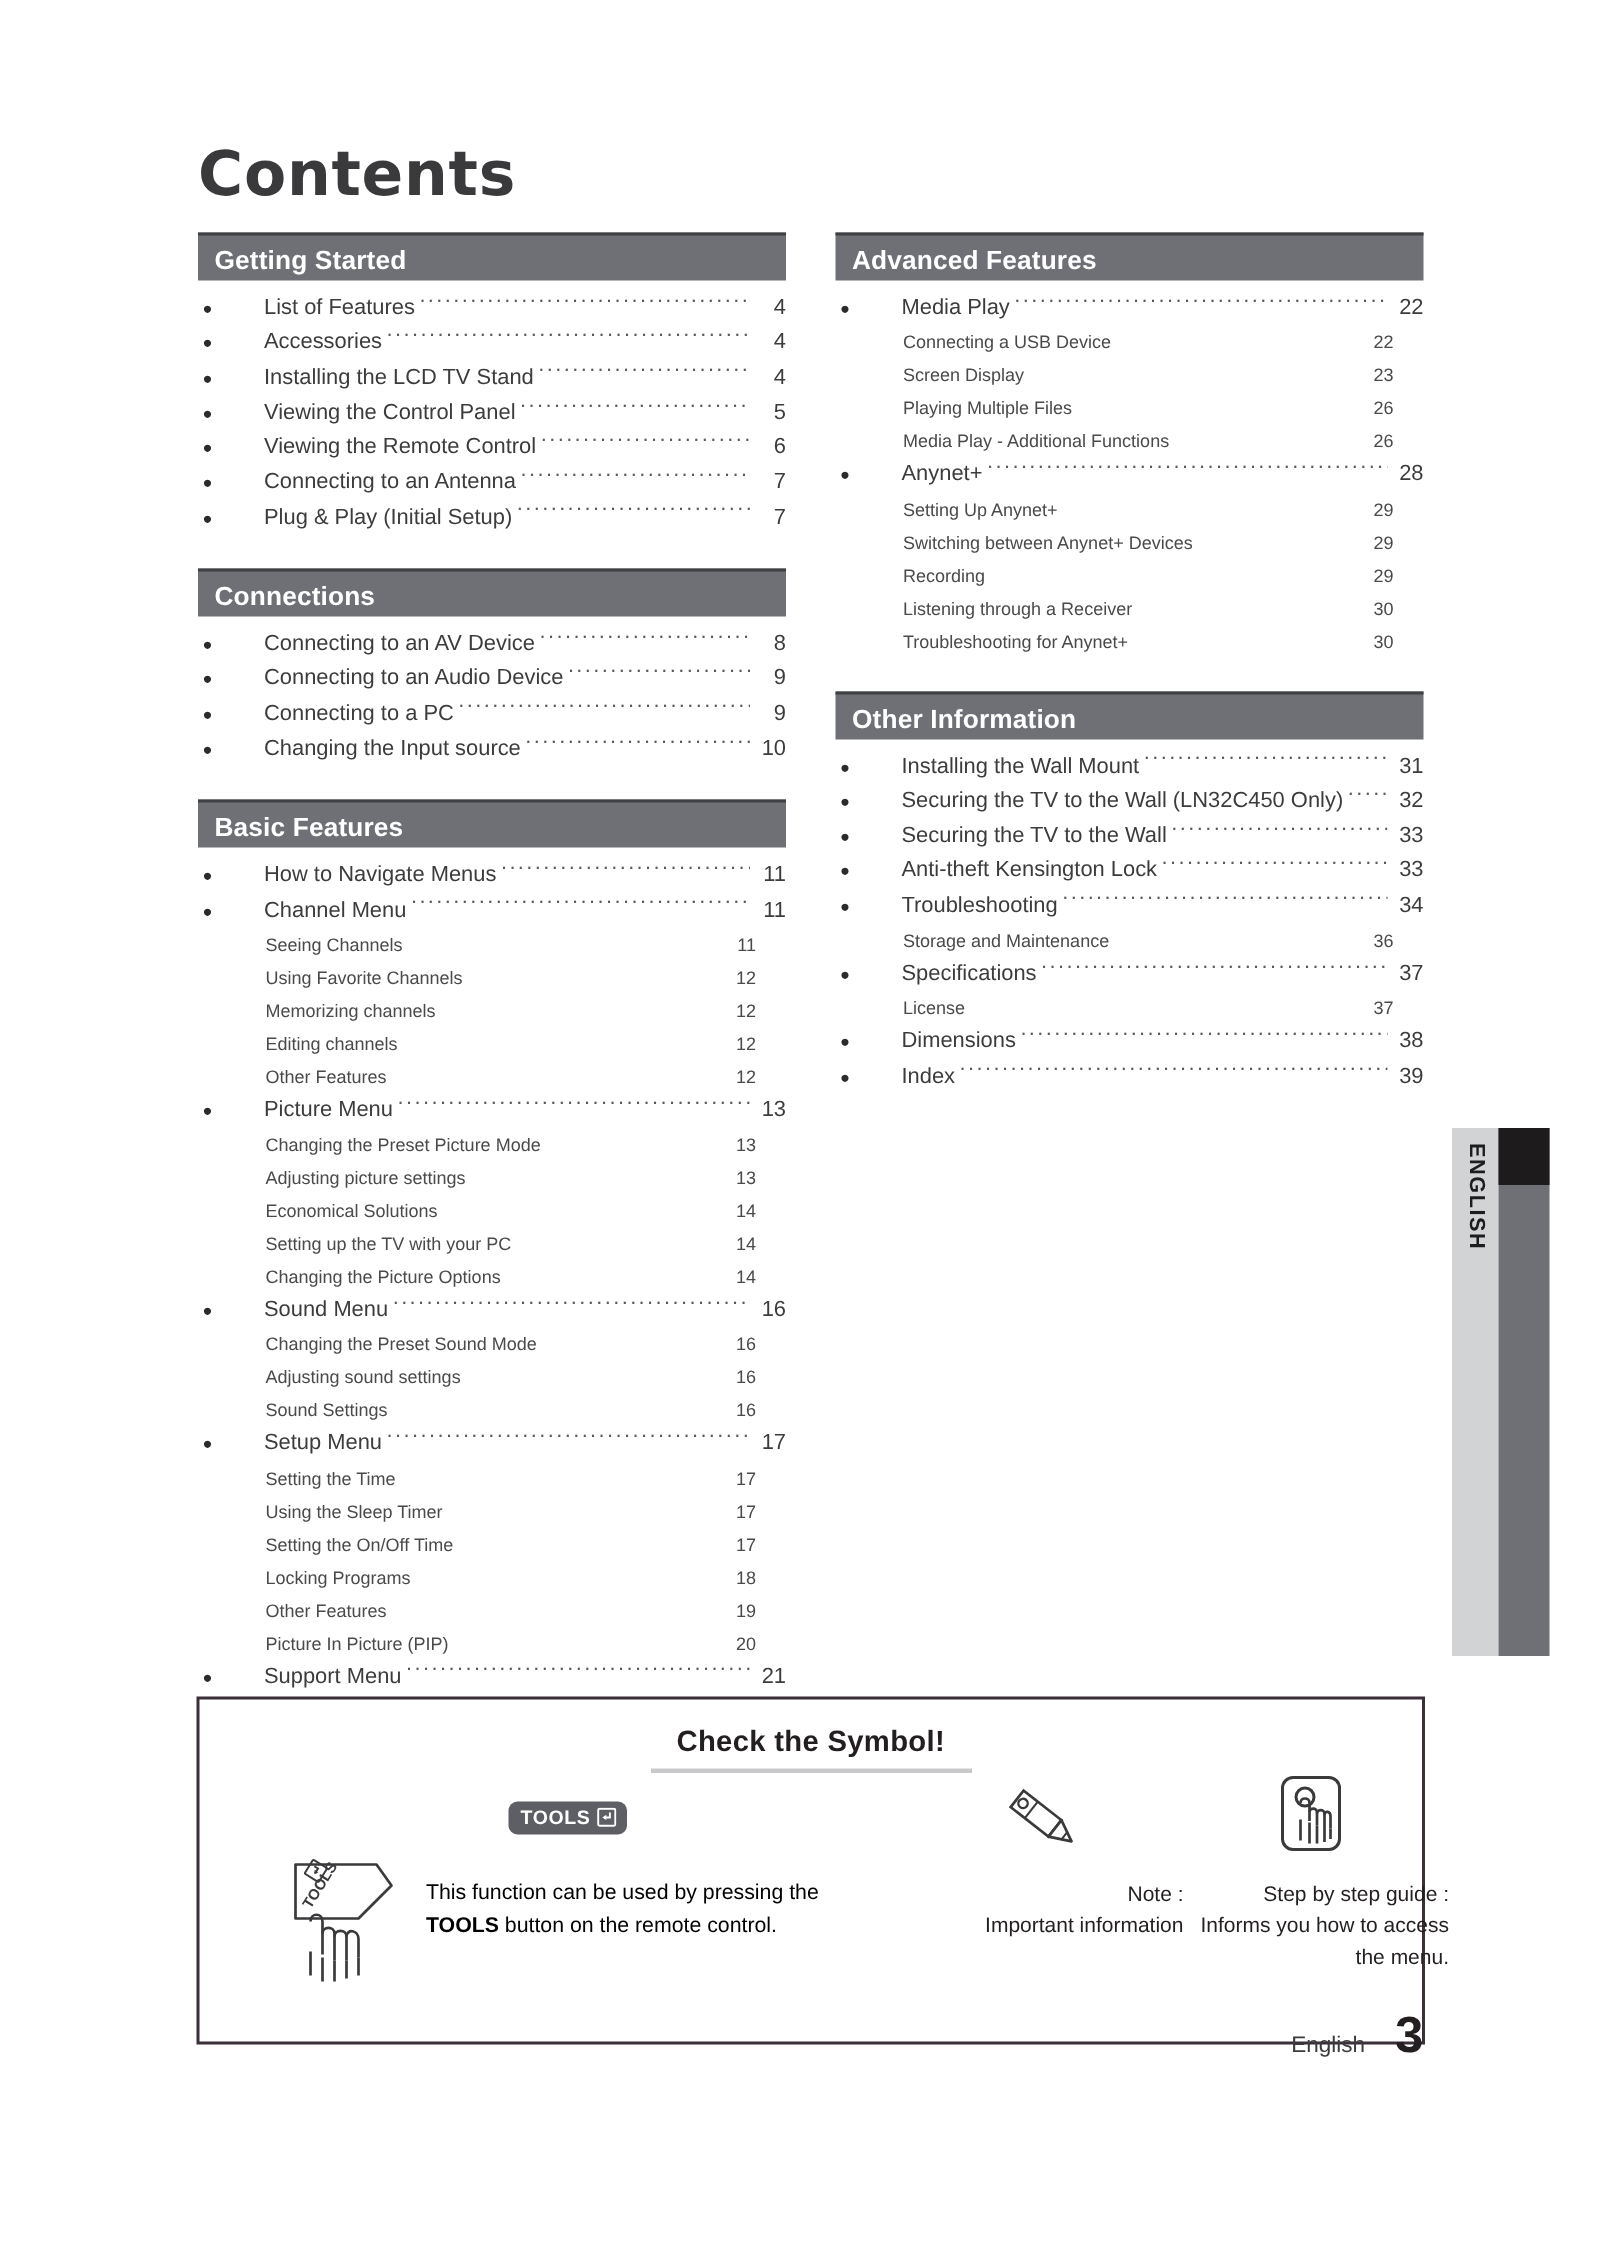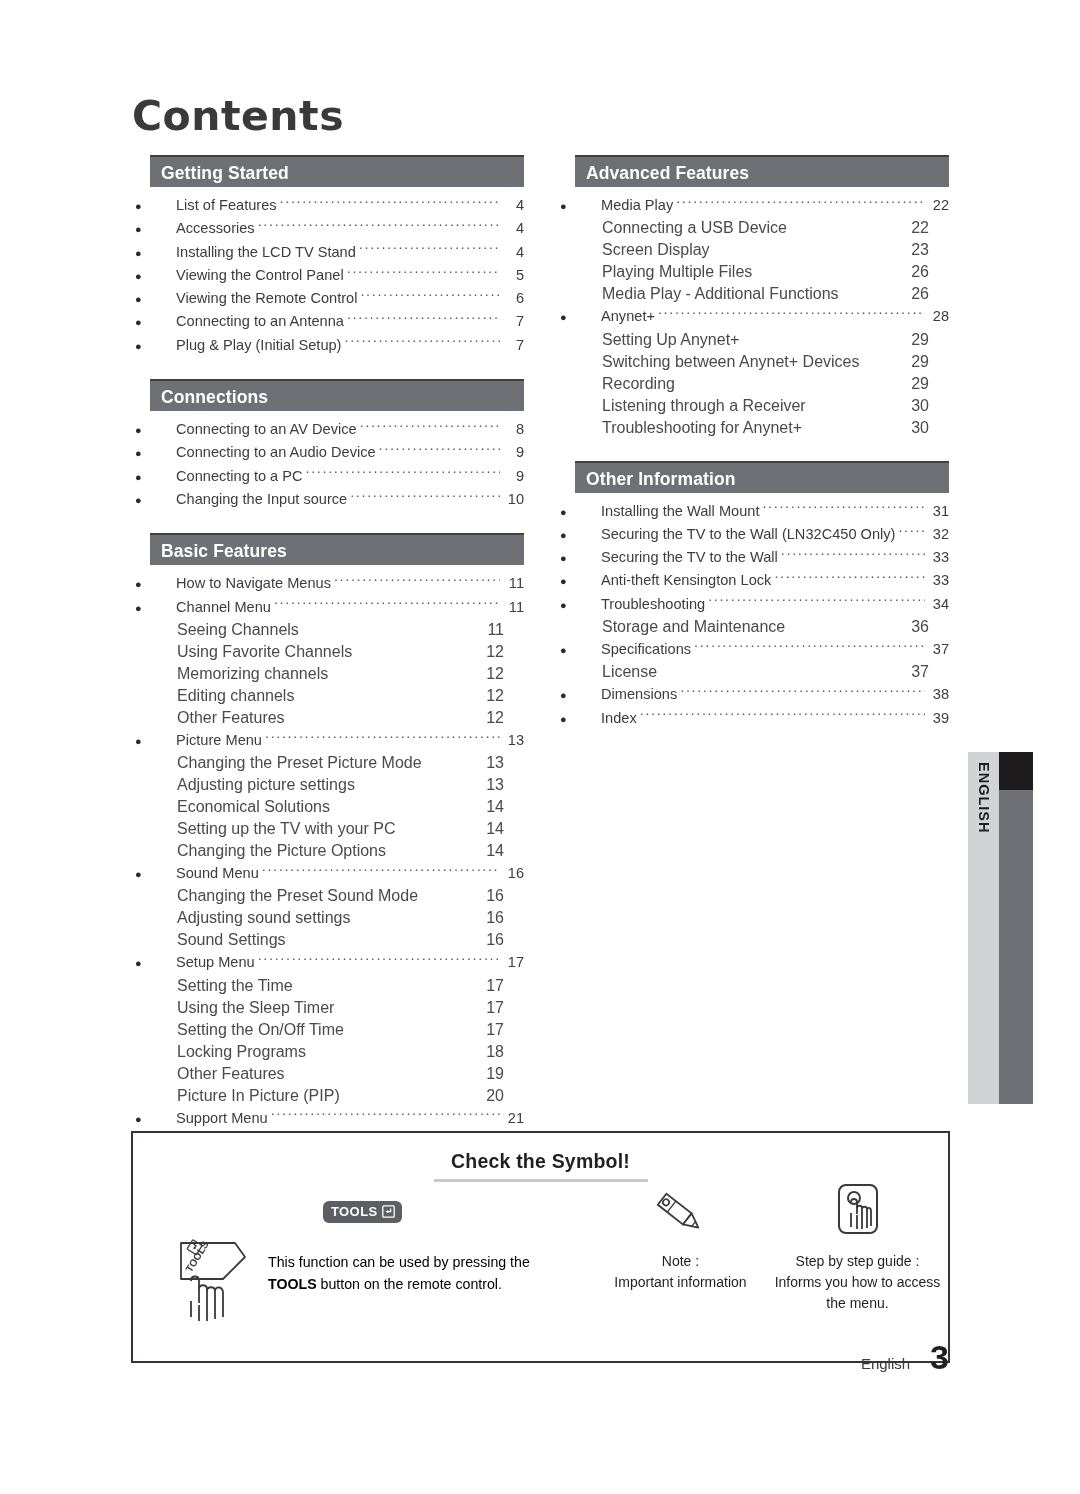--- a/index.html
+++ b/index.html
@@ -41,21 +41,20 @@
     background: #6e7075;
     border-top: 2px solid #3f4043;
     color: #ffffff;
     font-size: 17.5px;
     font-weight: bold;
     line-height: 1;
     padding: 8px 0 9px 11px;
     box-sizing: border-box;
     height: 32px;
     letter-spacing: 0.1px;
-    margin-left: 18px;
   }
   .sec-block { margin-bottom: 0; }
   .sec-block + .sec-block { margin-top: 22px; }
 
   
   ul.toc {
     list-style: none;
     margin: 0;
     padding: 7px 0 0 0;
   }
@@ -95,21 +94,21 @@
     color: #5a5a5c;
     white-space: nowrap;
   }
   li.toc-main .pg {
     flex: 0 0 auto;
     text-align: right;
     min-width: 22px;
   }
 
   li.toc-sub {
-    font-size: 16px;
+    font-size: 12px;
     color: #4a4a4c;
     line-height: 22px;
   }
   li.toc-sub .label {
     padding-left: 45px;
     flex: 1 1 auto;
   }
   li.toc-sub .pg {
     flex: 0 0 auto;
     text-align: right;
@@ -176,30 +175,30 @@
     letter-spacing: 0.2px;
   }
   .symbol-underline {
     width: 214px;
     height: 3px;
     background: #c9c9cb;
     margin: 6px auto 0 auto;
   }
   .sym-cols {
     position: absolute;
-    left: 0; top: 56px;
+    left: 16px; top: 56px;
     width: 100%;
     height: 135px;
   }
   .sym-cell { position: absolute; }
 
   .sym-icon-row { text-align: center; }
 
   .sym-caption {
-    text-align: center;
+    text-align: right;
     font-size: 14px;
     color: #231f20;
     line-height: 21px;
   }
 
   
   .tools-badge {
     display: inline-flex;
     align-items: center;
     gap: 4px;

